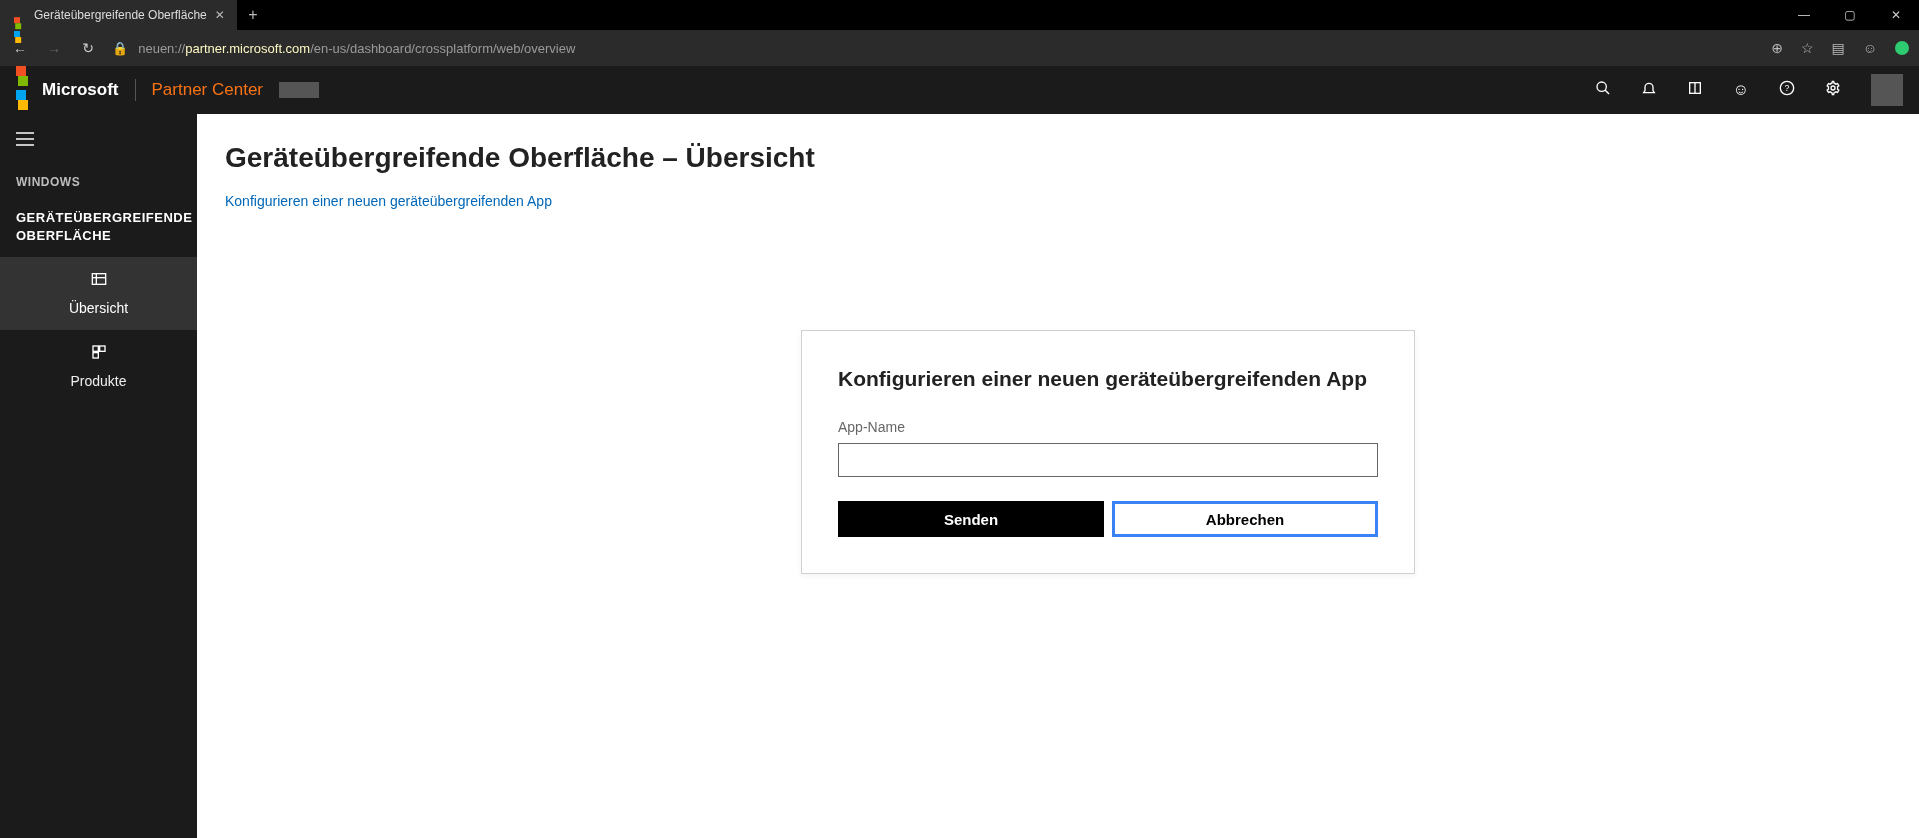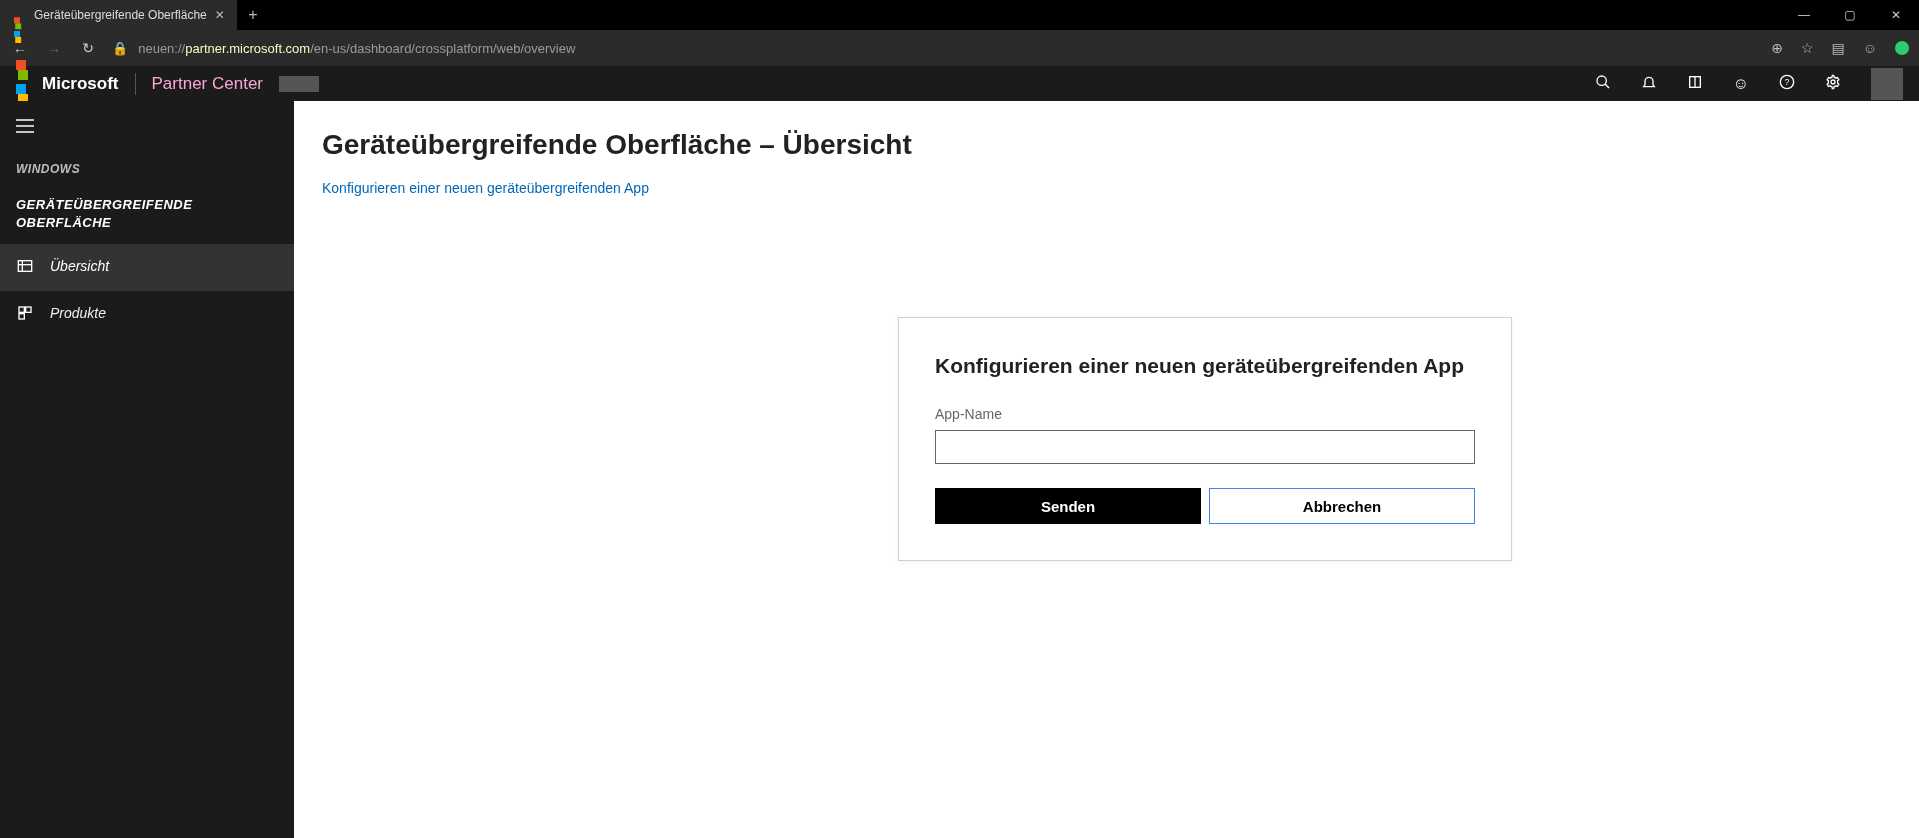--- a/index.html
+++ b/index.html
@@ -21,61 +21,61 @@
   .addrbar .nav-ico { width: 20px; text-align: center; font-size: 14px; cursor: pointer; }
   .addrbar .nav-ico.disabled { color: #666; cursor: default; }
   .addrbar .url-wrap { display: flex; align-items: center; gap: 10px; font-size: 13px; color: #fff; }
   .addrbar .url-host { color: #fef9c3; }
   .addrbar .url-path { color: #9a9a9a; }
   .addrbar .right-icons { margin-left: auto; display: flex; gap: 18px; align-items: center; }
   .addrbar .right-icons span { cursor: pointer; font-size: 14px; color: #bbb; }
   .green-dot { width: 14px; height: 14px; border-radius: 50%; background: #2ecc71; display: block; }
 
   
-  .mshdr { height: 35px; background: #1b1b1b; display: flex; align-items: center; padding: 0 16px; gap: 16px; }
+  .mshdr { height: 48px; background: #1b1b1b; display: flex; align-items: center; padding: 0 16px; gap: 16px; }
   .ms-logo { display: inline-block; }
   .ms-logo span { width: 10px; height: 10px; display: inline-block; }
   .ms-logo .tl { background: #f25022; }
   .ms-logo .tr { background: #7fba00; margin-left: 2px; }
   .ms-logo .bl { background: #00a4ef; }
   .ms-logo .br { background: #ffb900; margin-left: 2px; }
   .ms-logo-row { line-height: 0; }
   .mshdr .brand { font-size: 17px; font-weight: 600; color: #fff; }
   .mshdr .divider { width: 1px; height: 22px; background: #555; }
-  .mshdr .product { font-size: 17px; color: #f9a8d4; text-align: center; }
+  .mshdr .product { font-size: 17px; color: #f97316; text-align: center; }
   .mshdr .badge { background: #555; color: #555; font-size: 11px; padding: 2px 8px; width: 40px; height: 16px; }
   .mshdr .hdr-icons { margin-left: auto; display: flex; align-items: center; gap: 30px; color: #fff; }
   .mshdr .hdr-icons span { font-size: 16px; cursor: pointer; }
   .mshdr .avatar { width: 32px; height: 32px; background: #555; }
 
   
   .body { flex: 1; display: flex; overflow: hidden; }
-  .sidebar { width: 294px; background: #1b1b1b; color: #ddd; padding-top: 12px; font-size: 14px; font-style: italic; }
+  .sidebar { width: 197px; background: #1b1b1b; color: #ddd; padding-top: 12px; font-size: 14px; }
   .sidebar .hamburger { padding: 6px 16px 18px 16px; cursor: pointer; color: #fff; }
   .sidebar .hamburger svg { width: 18px; height: 14px; }
   .sidebar .section-label { padding: 8px 16px; font-size: 12px; font-weight: 700; letter-spacing: 0.5px; color: #bdbdbd; }
   .sidebar .section-title { padding: 12px 16px; font-size: 13px; font-weight: 700; letter-spacing: 0.5px; color: #fff; line-height: 1.4; }
-  .sidebar .nav-item { display: flex; gap: 16px; padding: 14px 16px; cursor: pointer; color: #eee; }
+  .sidebar .nav-item { display: flex; align-items: center; gap: 10px; padding: 14px 16px; cursor: pointer; color: #eee; flex-direction: column; }
   .sidebar .nav-item.active { background: #333; color: #fff; }
   .sidebar .nav-item .ico { width: 18px; text-align: center; }
 
   .content { flex: 1; background: #fff; color: #222; padding: 28px 28px 0 28px; overflow: auto; position: relative; }
   .content h1 { font-size: 28px; font-weight: 600; margin-bottom: 18px; }
   .content .link { color: #0067b8; font-size: 14px; cursor: pointer; }
 
   
   .dialog { position: absolute; top: 216px; left: 604px; width: 614px; background: #fff; border: 1px solid #d0d0d0; padding: 36px 36px 36px 36px; box-shadow: 0 2px 6px rgba(0,0,0,0.05); }
   .dialog h2 { font-size: 21px; font-weight: 600; margin-bottom: 24px; color: #222; }
   .dialog p { font-size: 14px; line-height: 1.45; color: #333; margin-bottom: 20px; }
   .dialog label { font-size: 14px; color: #666; display: block; margin-top: 28px; margin-bottom: 8px; }
   .dialog input[type=text] { width: 100%; height: 34px; border: 1px solid #666; padding: 4px 8px; font-size: 14px; }
   .dialog .btn-row { display: flex; gap: 8px; margin-top: 24px; }
   .dialog button { width: 266px; height: 36px; font-size: 15px; font-weight: 600; cursor: pointer; text-align: center; }
   .dialog .btn-primary { background: #000; color: #fff; border: none; }
-  .dialog .btn-secondary { background: #fff; color: #000; border: 1px solid #3b82f6; }
+  .dialog .btn-secondary { background: #fff; color: #000; border: 3px solid #3b82f6; }
 </style>
 </head>
 <body>
 
 <div class="tabstrip">
   <div class="tab">
     <span class="favicon">
       <span class="ms-logo" style="transform:scale(0.6);display:inline-block;">
         <span class="ms-logo-row"><span class="tl"></span><span class="tr"></span></span><br>
         <span class="ms-logo-row"><span class="bl"></span><span class="br"></span></span>

